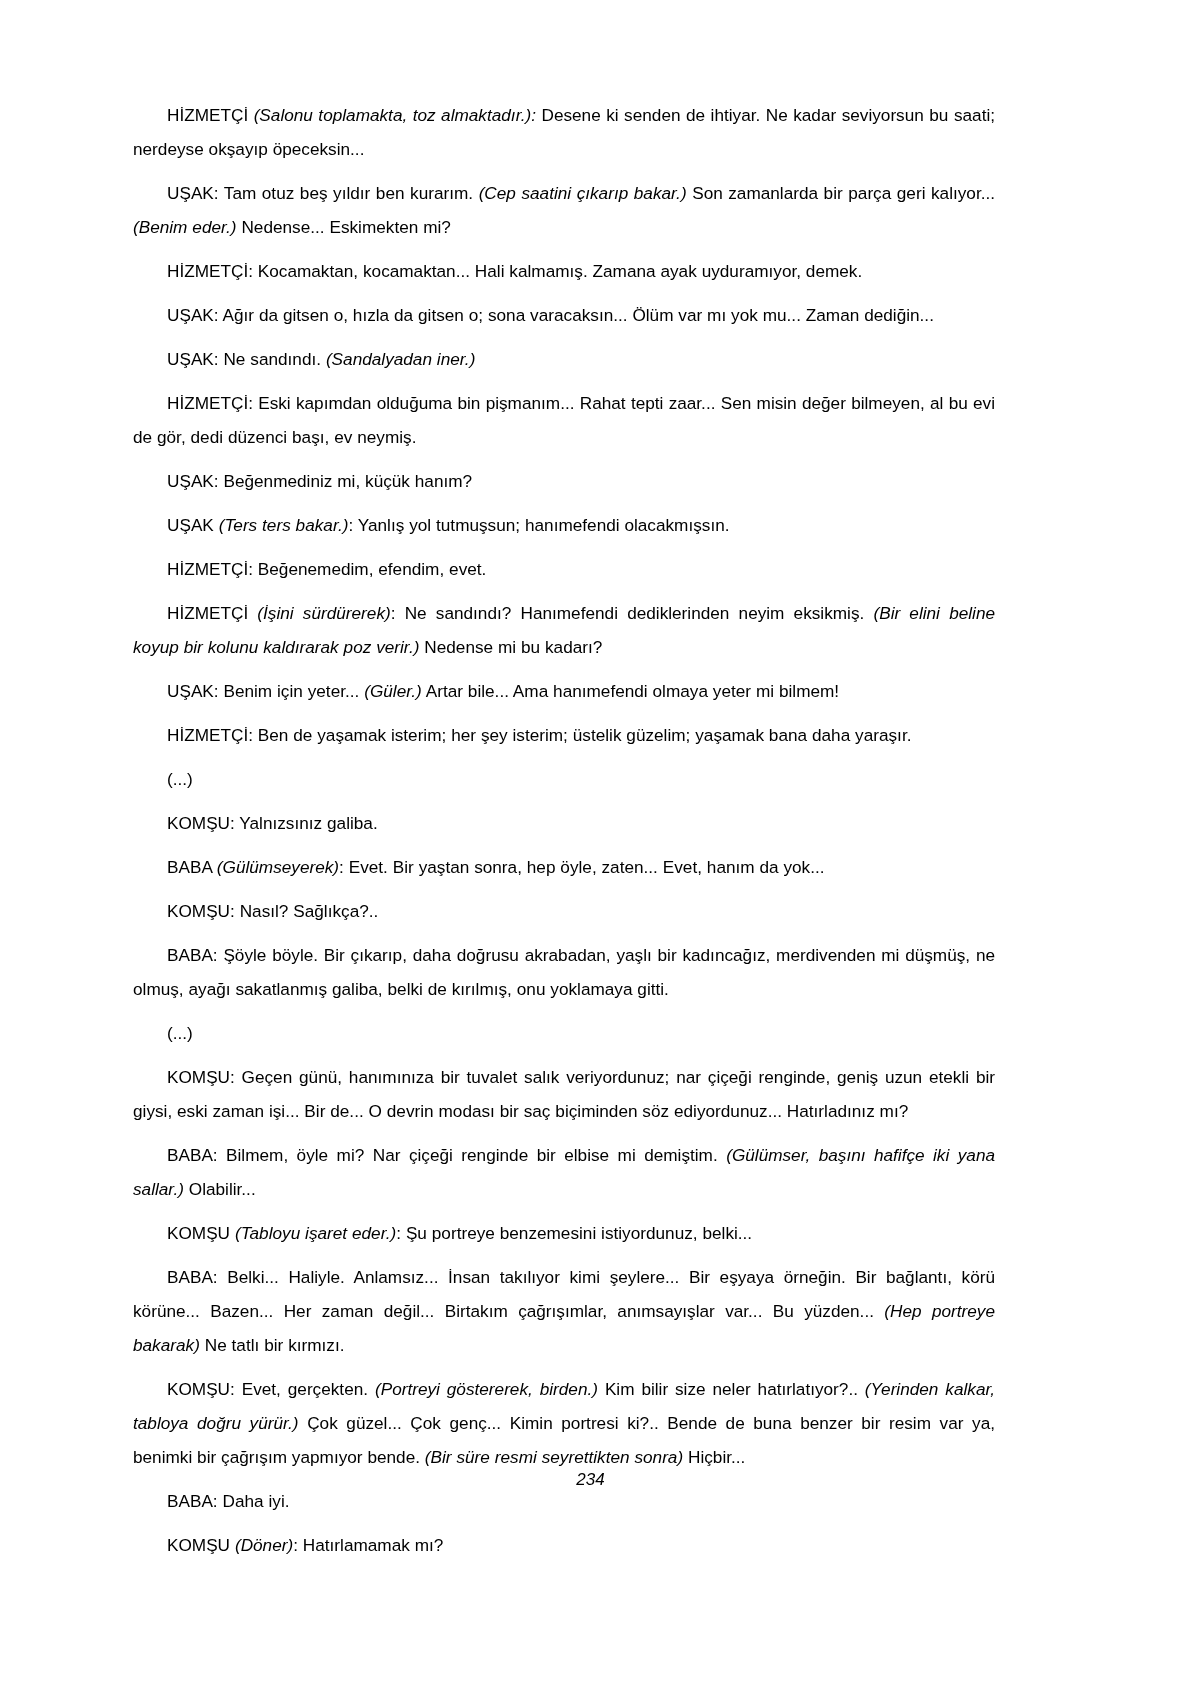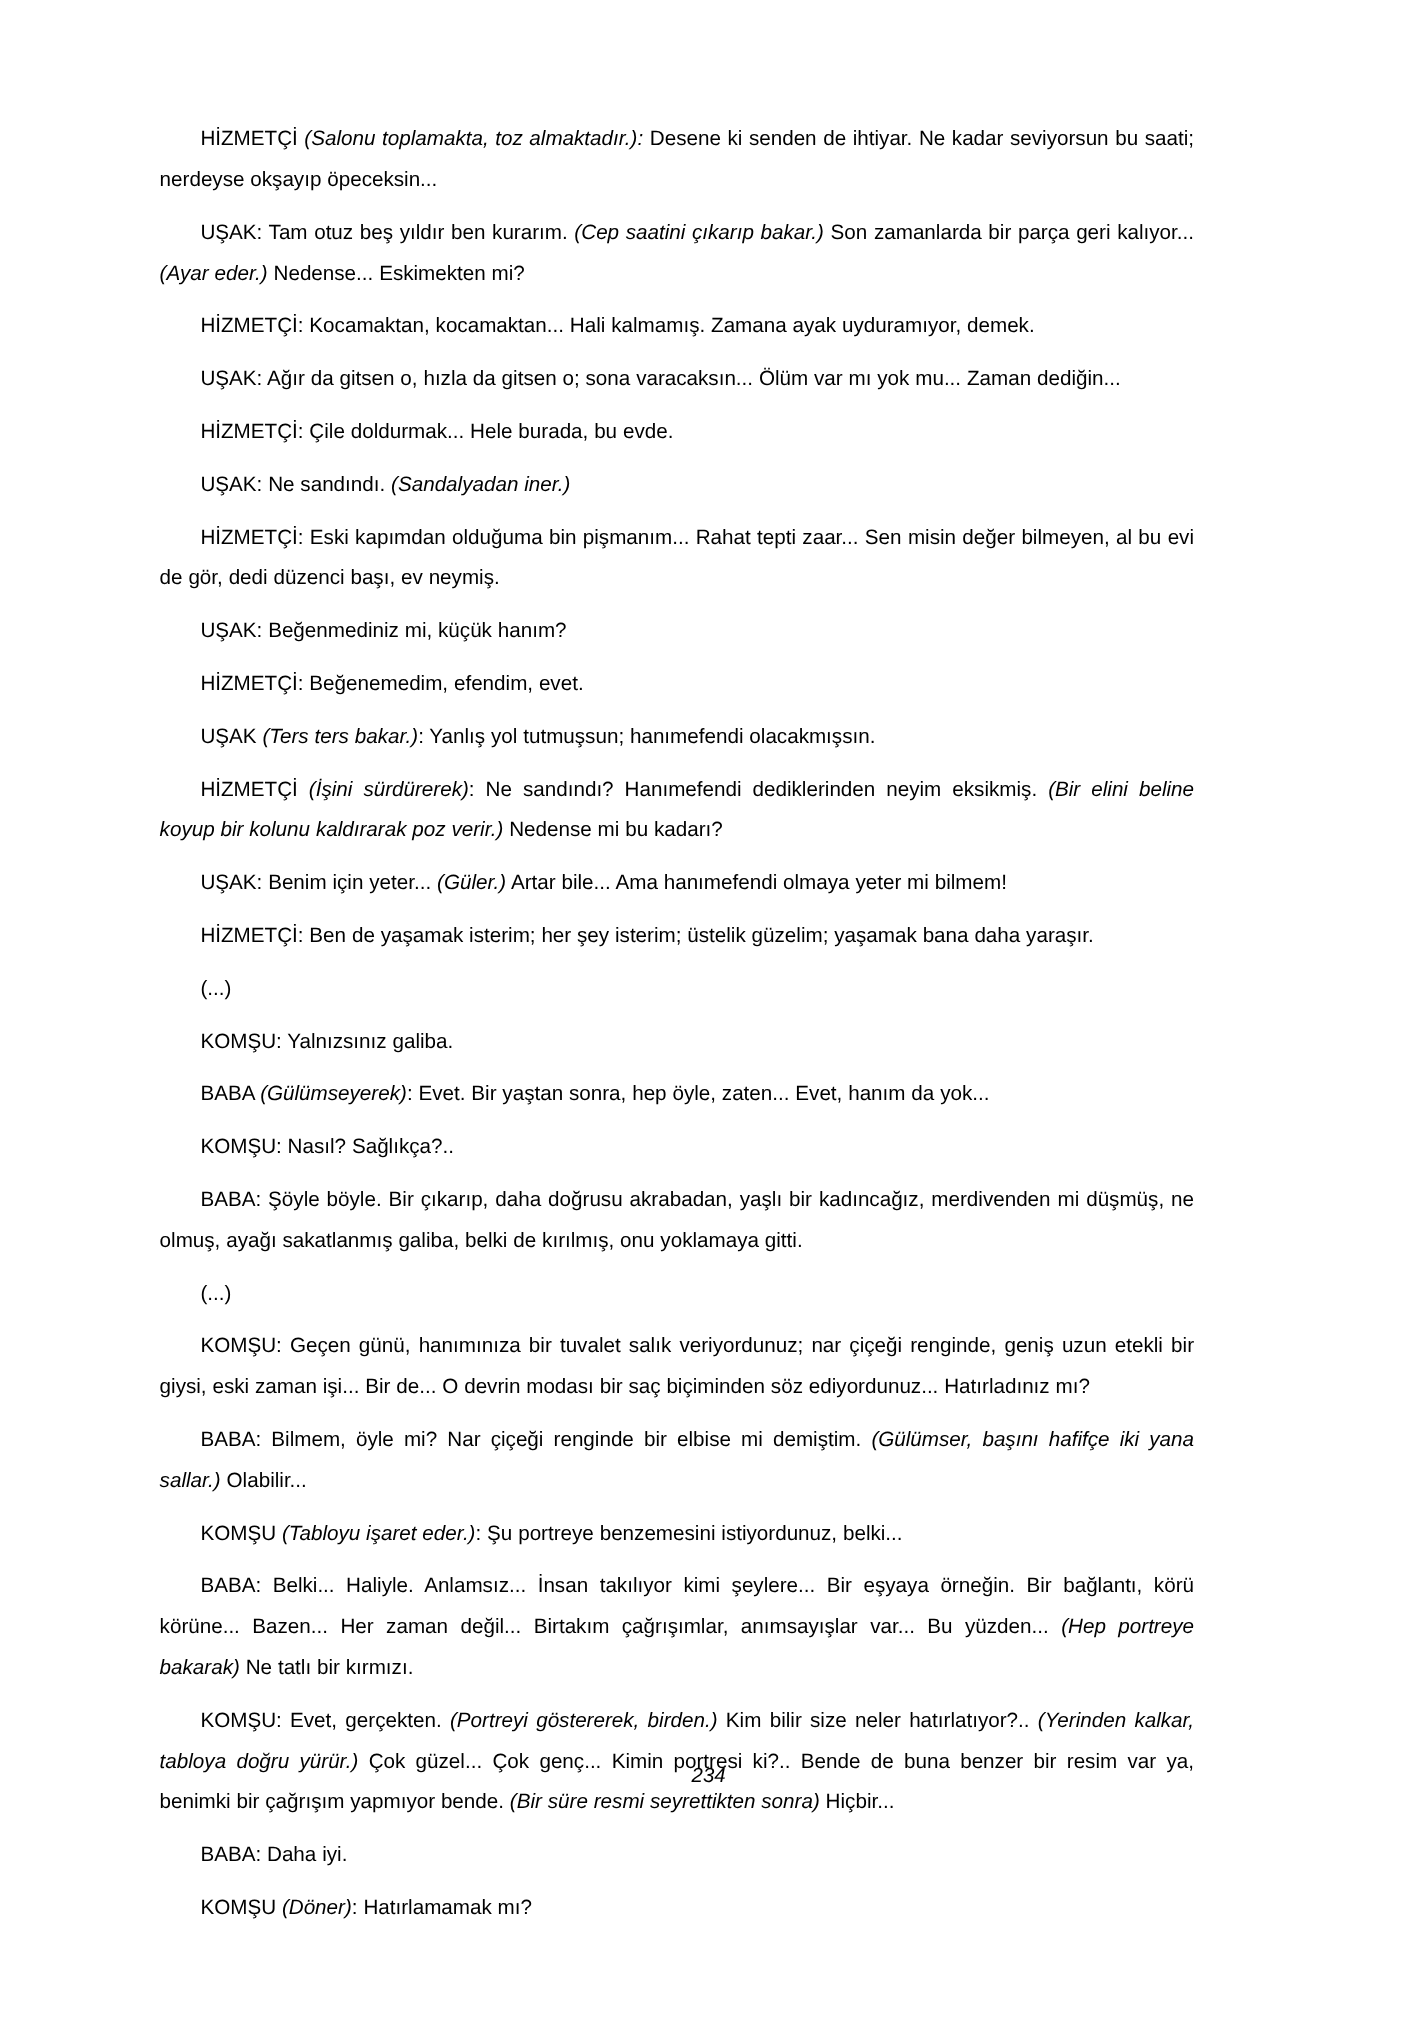--- a/index.html
+++ b/index.html
@@ -54,29 +54,28 @@
     color: #000;
     font-style: italic;
   }
 </style>
 </head>
 <body>
 
 <div class="page">
   <div class="content" id="body-text">
       <p class="para"><span>HİZMETÇİ </span><i>(Salonu toplamakta, toz almaktadır.):</i><span> Desene ki senden de ihtiyar. Ne kadar seviyorsun bu saati; nerdeyse okşayıp öpeceksin...</span></p>
-      <p class="para"><span>UŞAK: Tam otuz beş yıldır ben kurarım. </span><i>(Cep saatini çıkarıp bakar.)</i><span> Son zamanlarda bir parça geri kalıyor... </span><i>(Ayar eder.)</i><span> Nedense... Eskimekten mi?</span></p>
+      <p class="para"><span>UŞAK: Tam otuz beş yıldır ben kurarım. </span><i>(Cep saatini çıkarıp bakar.)</i><span> Son zamanlarda bir parça geri kalıyor... </span><i>(Benim eder.)</i><span> Nedense... Eskimekten mi?</span></p>
       <p class="para"><span>HİZMETÇİ: Kocamaktan, kocamaktan... Hali kalmamış. Zamana ayak uyduramıyor, demek.</span></p>
       <p class="para"><span>UŞAK: Ağır da gitsen o, hızla da gitsen o; sona varacaksın... Ölüm var mı yok mu... Zaman dediğin...</span></p>
-      <p class="para"><span>HİZMETÇİ: Çile doldurmak... Hele burada, bu evde.</span></p>
       <p class="para"><span>UŞAK: Ne sandındı. </span><i>(Sandalyadan iner.)</i></p>
       <p class="para"><span>HİZMETÇİ: Eski kapımdan olduğuma bin pişmanım... Rahat tepti zaar... Sen misin değer bilmeyen, al bu evi de gör, dedi düzenci başı, ev neymiş.</span></p>
       <p class="para"><span>UŞAK: Beğenmediniz mi, küçük hanım?</span></p>
+      <p class="para"><span>UŞAK </span><i>(Ters ters bakar.)</i><span>: Yanlış yol tutmuşsun; hanımefendi olacakmışsın.</span></p>
       <p class="para"><span>HİZMETÇİ: Beğenemedim, efendim, evet.</span></p>
-      <p class="para"><span>UŞAK </span><i>(Ters ters bakar.)</i><span>: Yanlış yol tutmuşsun; hanımefendi olacakmışsın.</span></p>
       <p class="para"><span>HİZMETÇİ </span><i>(İşini sürdürerek)</i><span>: Ne sandındı? Hanımefendi dediklerinden neyim eksikmiş. </span><i>(Bir elini beline koyup bir kolunu kaldırarak poz verir.)</i><span> Nedense mi bu kadarı?</span></p>
       <p class="para"><span>UŞAK: Benim için yeter... </span><i>(Güler.)</i><span> Artar bile... Ama hanımefendi olmaya yeter mi bilmem!</span></p>
       <p class="para"><span>HİZMETÇİ: Ben de yaşamak isterim; her şey isterim; üstelik güzelim; yaşamak bana daha yaraşır.</span></p>
       <p class="para"><span>(...)</span></p>
       <p class="para"><span>KOMŞU: Yalnızsınız galiba.</span></p>
       <p class="para"><span>BABA </span><i>(Gülümseyerek)</i><span>: Evet. Bir yaştan sonra, hep öyle, zaten... Evet, hanım da yok...</span></p>
       <p class="para"><span>KOMŞU: Nasıl? Sağlıkça?..</span></p>
       <p class="para"><span>BABA: Şöyle böyle. Bir çıkarıp, daha doğrusu akrabadan, yaşlı bir kadıncağız, merdivenden mi düşmüş, ne olmuş, ayağı sakatlanmış galiba, belki de kırılmış, onu yoklamaya gitti.</span></p>
       <p class="para"><span>(...)</span></p>
       <p class="para"><span>KOMŞU: Geçen günü, hanımınıza bir tuvalet salık veriyordunuz; nar çiçeği renginde, geniş uzun etekli bir giysi, eski zaman işi... Bir de... O devrin modası bir saç biçiminden söz ediyordunuz... Hatırladınız mı?</span></p>

